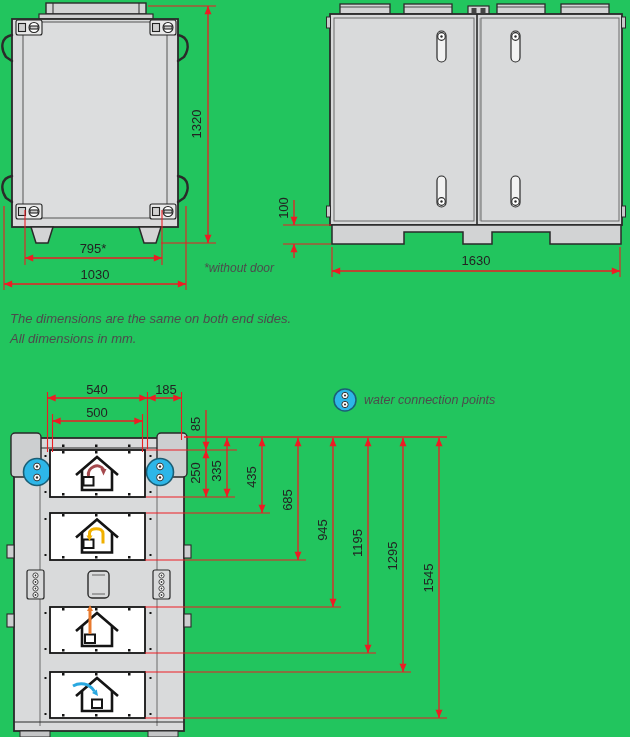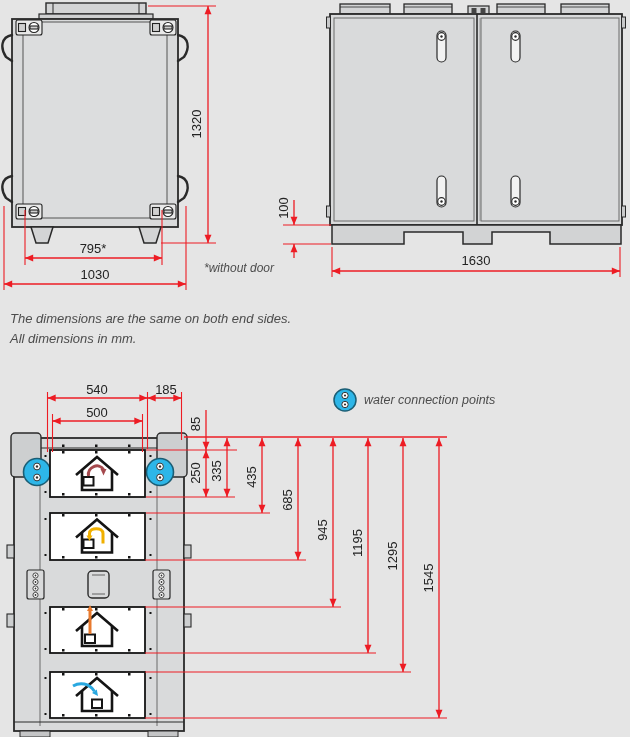--- a/index.html
+++ b/index.html
@@ -1,16 +1,16 @@
 <!DOCTYPE html>
 <html><head>
 <meta charset="utf-8">
 <style>
   html,body { margin:0; padding:0; background:#fff; }
-  #stage { position:relative; width:630px; height:737px; background:#e5e5e5; overflow:hidden;
+  #stage { position:relative; width:630px; height:737px; background:#22c55e; overflow:hidden;
            font-family:"Liberation Sans", sans-serif; }
   svg text { font-family:"Liberation Sans", sans-serif; }
   .dim  { stroke:#ed1c24; stroke-width:1.3; fill:none; }
   .dimthin { stroke:#ed1c24; stroke-width:1.1; fill:none; }
   .ln   { stroke:#2a2a2a; fill:none; }
   .dimtxt { font-size:13px; fill:#232323; }
   .note   { font-style:italic; font-size:13px; fill:#4c4c4c; }
   .foot   { font-style:italic; font-size:12px; fill:#4c4c4c; }
   .legtxt { font-style:italic; font-size:12.5px; fill:#4c4c4c; }
 </style>

